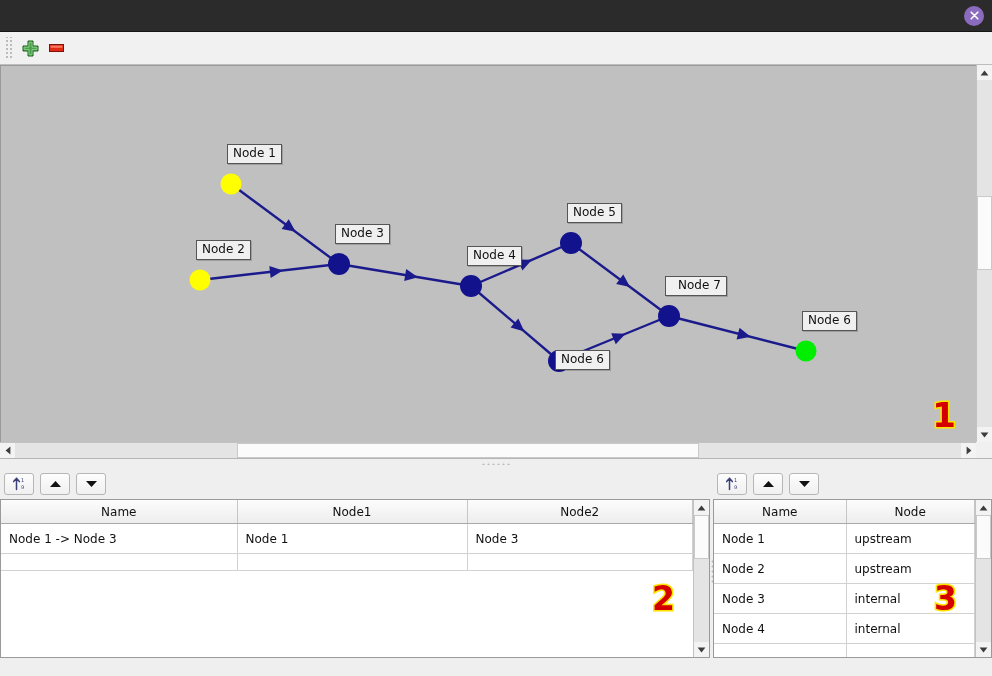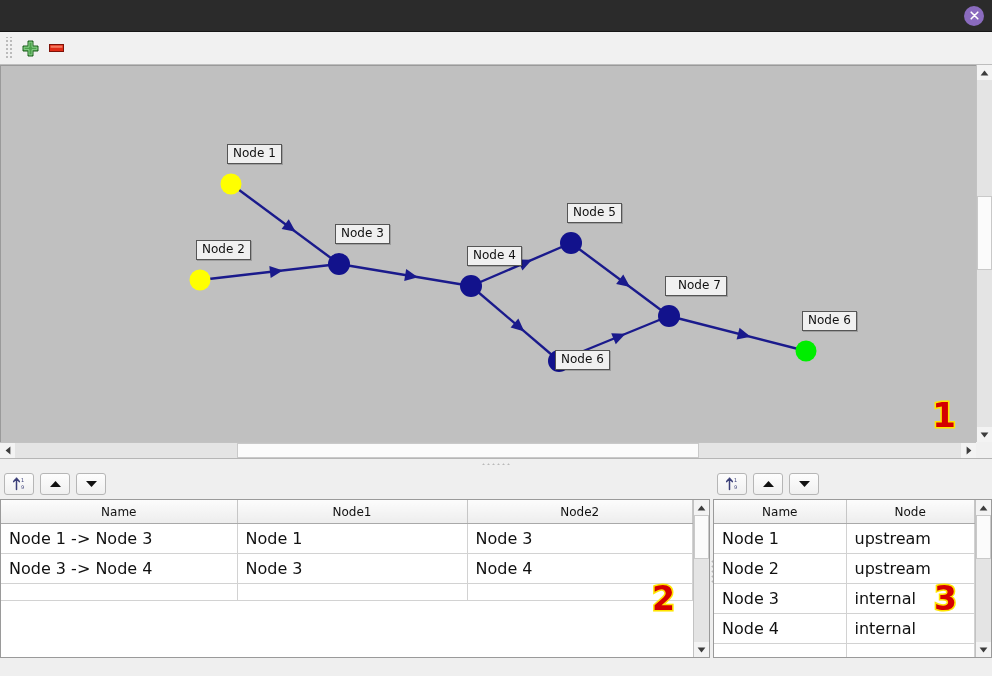--- a/index.html
+++ b/index.html
@@ -291,21 +291,21 @@
     font-size: 12px;
     color: #111111;
     text-align: center;
     padding: 0;
     user-select: none;
   }
   table.grid td {
     height: 29px;
     border-right: 1px solid #d2d2d2;
     border-bottom: 1px solid #d2d2d2;
-    font-size: 16px;
+    font-size: 12px;
     color: #111111;
     padding: 0 0 0 8px;
     background: #ffffff;
     white-space: nowrap;
     overflow: hidden;
   }
   table.grid tr.empty td { height: 16px; }
   .pane-bottom-gap {
     flex: 0 0 18px;
     background: #efefef;
@@ -463,25 +463,20 @@
                 <th>Node1</th>
                 <th>Node2</th>
               </tr>
             </thead>
             <tbody id="reaches-body">
                 <tr>
                   <td>Node 1 -&gt; Node 3</td>
                   <td>Node 1</td>
                   <td>Node 3</td>
                 </tr>
-                <tr>
-                  <td>Node 3 -&gt; Node 4</td>
-                  <td>Node 3</td>
-                  <td>Node 4</td>
-                </tr>
                 <tr class="empty">
                   <td></td>
                   <td></td>
                   <td></td>
                 </tr>
               </tbody>
           </table>
         </div>
         <div class="vscroll" style="position:relative;">
           <div class="sb-arrow">

